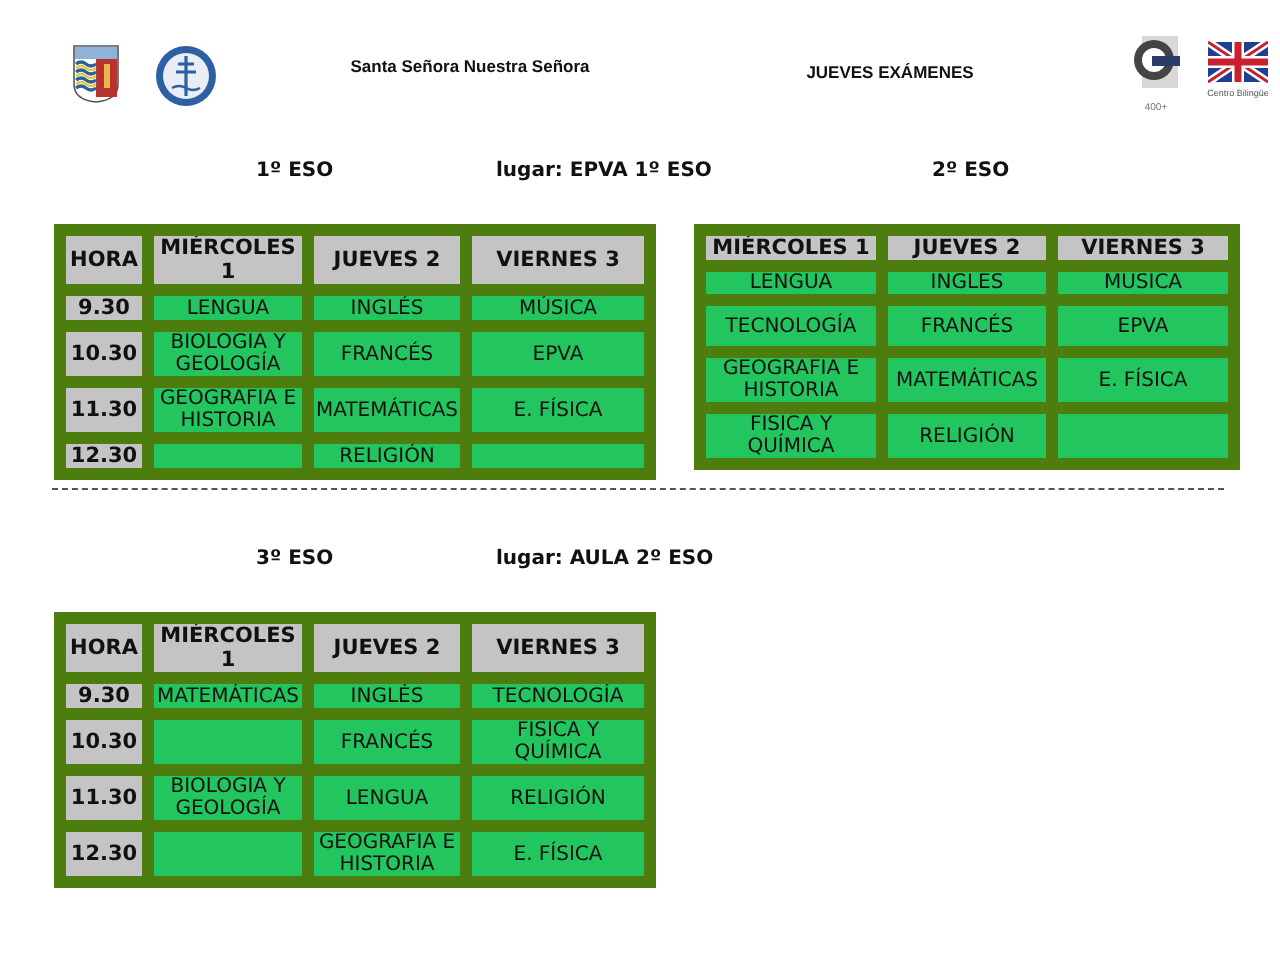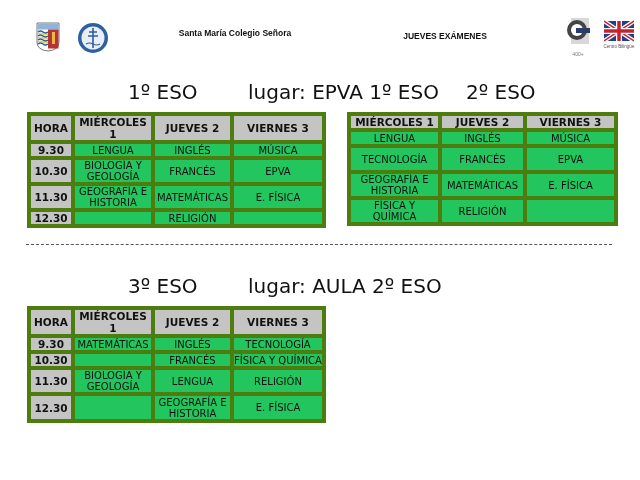--- a/index.html
+++ b/index.html
@@ -1,22 +1,22 @@
 <!DOCTYPE html>
 <html><head>
 <meta charset="utf-8">
 <style>
   html, body { margin:0; padding:0; background:#fff; }
   body { width:640px; height:480px; position:relative; overflow:hidden; font-family:"DejaVu Sans", sans-serif; color:#111; }
   .abs { position:absolute; }
   .school { left:150px; top:27px; width:170px; text-align:center; font-family:"Liberation Sans", sans-serif; font-weight:bold; font-size:8.5px; line-height:12px; }
   .exam { left:360px; top:30px; width:170px; text-align:center; font-family:"Liberation Sans", sans-serif; font-weight:bold; font-size:8.5px; line-height:12px; }
-  .title { font-family:"DejaVu Sans", sans-serif; font-weight:normal; font-size:20px; letter-spacing:0; }
+  .title { font-family:"DejaVu Sans", sans-serif; font-weight:bold; font-size:10px; letter-spacing:0; }
   table.sched { position:absolute; border-collapse:collapse; table-layout:fixed; font-family:"DejaVu Sans", sans-serif; }
-  table.sched td, table.sched th { border:4px solid #4d7c0f; text-align:center; vertical-align:middle; padding:0; overflow:hidden; }
+  table.sched td, table.sched th { border:6px solid #4d7c0f; text-align:center; vertical-align:middle; padding:0; overflow:hidden; }
   table.sched th { background:#c4c4c4; font-weight:bold; font-size:10.5px; }
   table.sched td.hora { background:#c4c4c4; font-weight:bold; font-size:10.5px; }
   table.sched td.cell { font-size:10px; line-height:11px; background:#22c55e; }
   .divider { left:26px; top:244px; width:586px; height:0; border-top:1.5px dashed #555; }
   .logo { position:absolute; }
 </style>
 </head>
 <body>
 
 <div class="logo" style="left:36px;top:22px;width:24px;height:30px;">
@@ -32,21 +32,21 @@
 <div class="logo" style="left:77px;top:22px;width:32px;height:32px;">
   <svg width="32" height="32" viewBox="0 0 32 32">
     <circle cx="16" cy="16" r="15" fill="#2d5fa3"></circle>
     <circle cx="16" cy="16" r="11.5" fill="#e9eef5"></circle>
     <path d="M16 6 V26 M12 10 H20 M11 14 H21" stroke="#2d5fa3" stroke-width="1.6"></path>
     <path d="M9 22 q3.5 -2 7 0 t7 0" stroke="#2d5fa3" stroke-width="1.2" fill="none"></path>
   </svg>
 </div>
 
 <div class="abs school">
-  <div>Santa María Colegio Señora</div>
+  <div>Santa Señora Nuestra Señora</div>
 </div>
 <div class="abs exam">
   <div>JUEVES EXÁMENES</div>
 </div>
 
 <div class="logo" style="left:565px;top:17px;width:26px;height:38px;">
   <svg width="26" height="30" viewBox="0 0 26 30">
     <rect x="6" y="1" width="18" height="26" fill="#d8d8d8"></rect>
     <circle cx="12" cy="13" r="10" fill="#444"></circle>
     <circle cx="12" cy="13" r="6" fill="#fff"></circle>

